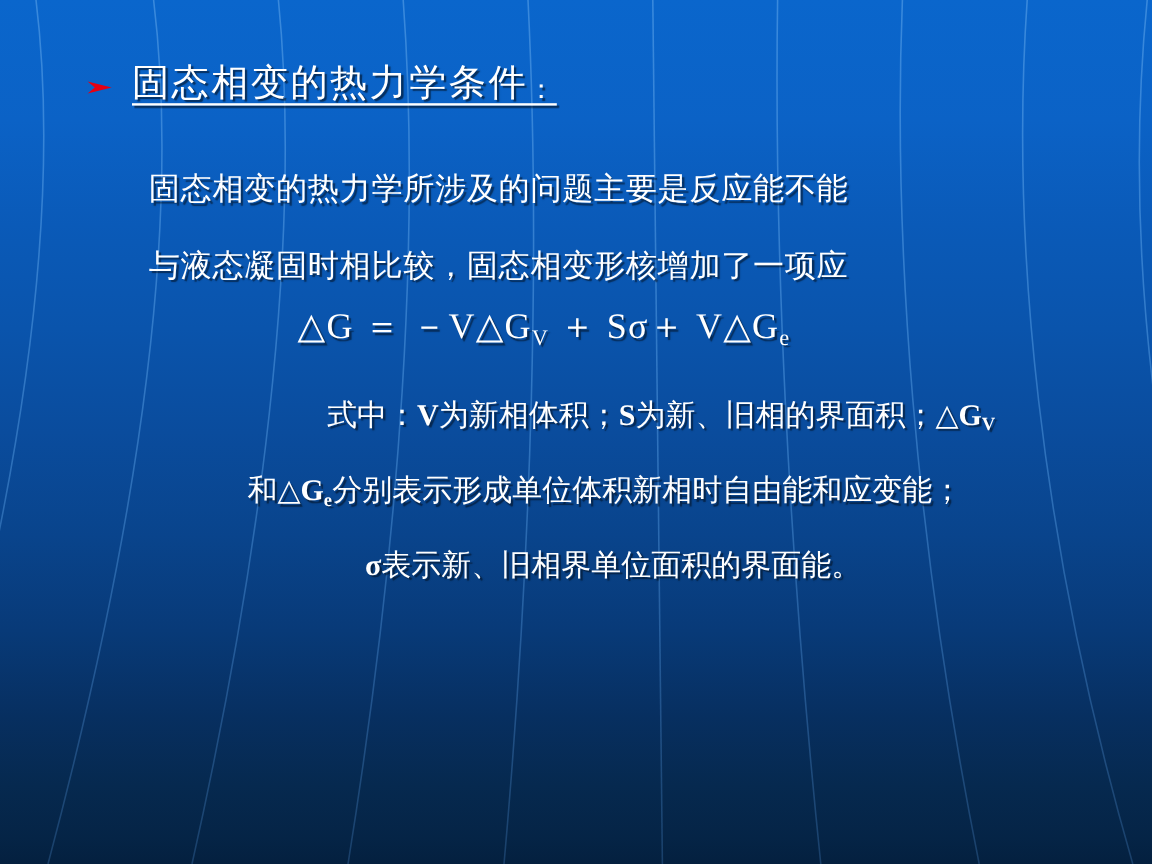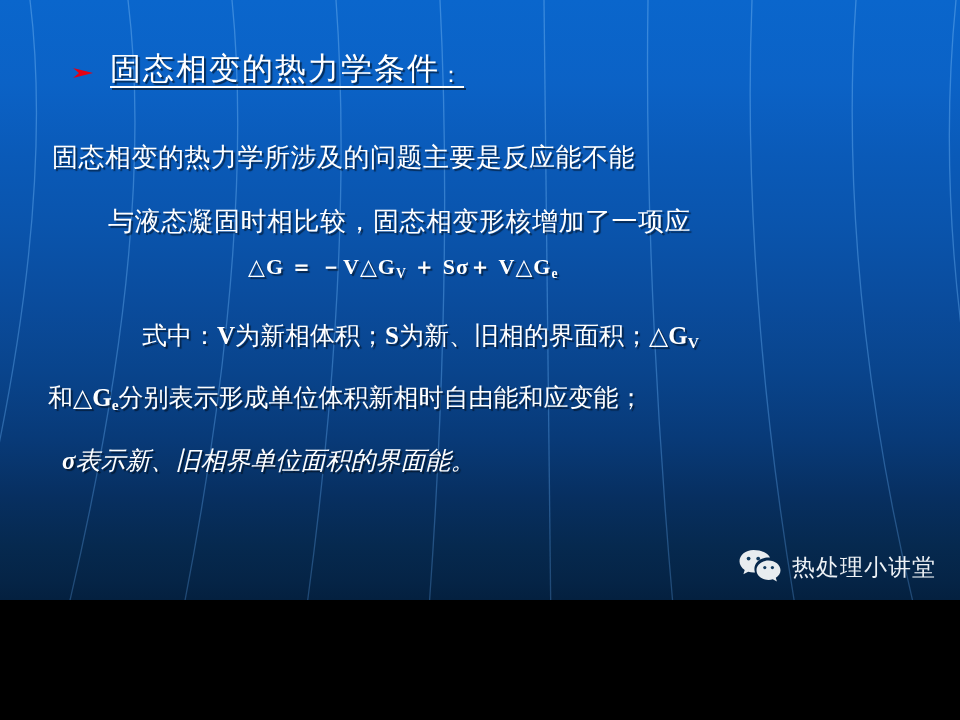--- a/index.html
+++ b/index.html
@@ -3,21 +3,21 @@
 <meta charset="utf-8">
 <style>
   html, body {
     margin: 0;
     padding: 0;
     background: #000;
   }
   #slide {
     position: relative;
     width: 960px;
-    height: 600px;
+    height: 720px;
     overflow: hidden;
     font-family: "Liberation Sans", "DejaVu Sans", sans-serif;
     background: linear-gradient(to bottom,
         #0a66cc 0%,
         #0b62c6 14%,
         #0a5ab8 26%,
         #0a54ac 38%,
         #0a4c9d 50%,
         #09448c 62%,
         #083a78 73%,
@@ -75,55 +75,56 @@
     width: 960px;
   }
   .para {
     color: #ffffff;
     font-size: 26px;
     line-height: 58px;
     text-shadow: 2px 2px 1px rgba(0,0,0,0.5);
     letter-spacing: 0.5px;
     white-space: nowrap;
   }
-  .p1 { }
+  .p1 { padding-left: 72px; }
   .p1 .ind { padding-left: 52px; }
 
   .para-2 { margin-top: 6px; }
-  .p2 { padding-left: 56px; }
+  .p2 { padding-left: 72px; }
   .p2 .ind { padding-left: 52px; }
 
   .formula {
     margin-top: 2px;
     text-align: left;
     padding-left: 248px;
     color: #ffffff;
     font-family: "Liberation Serif", "DejaVu Serif", serif;
-    font-weight: bold;
-    font-size: 22px;
+    font-weight: normal;
+    font-size: 30px;
     letter-spacing: 1px;
     text-shadow: 2px 2px 1px rgba(0,0,0,0.5);
     white-space: nowrap;
   }
   .formula sub {
     font-size: 0.62em;
     vertical-align: -0.28em;
   }
 
   .explain {
     margin-top: 26px;
     color: #ffffff;
     font-size: 25px;
     line-height: 55px;
     text-shadow: 2px 2px 1px rgba(0,0,0,0.5);
     white-space: nowrap;
+    text-align: center;
   }
   .e1 { padding-left: 142px; }
   .e2 { padding-left: 48px; }
-  .e3 { padding-left: 62px; font-style: italic; }
+  .e3 { padding-left: 62px; }
   .sym {
     font-family: "Liberation Serif", "DejaVu Serif", serif;
     font-weight: bold;
   }
   .sym sub {
     font-size: 0.62em;
     vertical-align: -0.28em;
   }
 
   
@@ -212,30 +213,14 @@
 
     <div class="explain">
       <div class="e1"><span>式中：</span><span class="sym">V</span><span>为新相体积；</span><span class="sym">S</span><span>为新、旧相的界面积；</span><span class="sym"><span>△G</span><sub>V</sub></span></div>
 
       <div class="e2"><span>和</span><span class="sym"><span>△G</span><sub>e</sub></span><span>分别表示形成单位体积新相时自由能和应变能；</span></div>
 
       <div class="e3"><span class="sym">σ</span><span>表示新、旧相界单位面积的界面能。</span></div>
     </div>
   </div>
 
-  <div class="watermark">
-    <svg class="wechat-logo" viewBox="0 0 44 38" aria-hidden="true">
-      <g fill="#e8ecef">
-        <path d="M15.5 2 C7.6 2 1.5 7.1 1.5 13.2 c0 3.5 2 6.6 5.2 8.7 l-1.3 4.4 4.8 -2.6
-                 c1.7 0.5 3.5 0.8 5.3 0.8 0.5 0 1 0 1.5 -0.1 -0.4 -1.1 -0.6 -2.3 -0.6 -3.5
-                 0 -6.3 6.3 -11.4 14.1 -11.4 0.5 0 1 0 1.5 0.1 C30.5 5.6 23.8 2 15.5 2 Z"></path>
-        <circle cx="10.6" cy="10.6" r="1.9" fill="#123a5e"></circle>
-        <circle cx="20.2" cy="10.6" r="1.9" fill="#123a5e"></circle>
-        <path d="M42.5 22.2 c0 -5.4 -5.4 -9.7 -12 -9.7 -6.6 0 -12 4.3 -12 9.7 0 5.4 5.4 9.7 12 9.7
-                 1.5 0 3 -0.2 4.3 -0.6 l4.1 2.2 -1.1 -3.7 c2.9 -1.8 4.7 -4.5 4.7 -7.6 Z"></path>
-        <circle cx="26.8" cy="19.6" r="1.6" fill="#123a5e"></circle>
-        <circle cx="34.4" cy="19.6" r="1.6" fill="#123a5e"></circle>
-      </g>
-    </svg>
-    <span class="watermark-text">热处理小讲堂</span>
-  </div>
 
 </div>
 
 </body></html>

